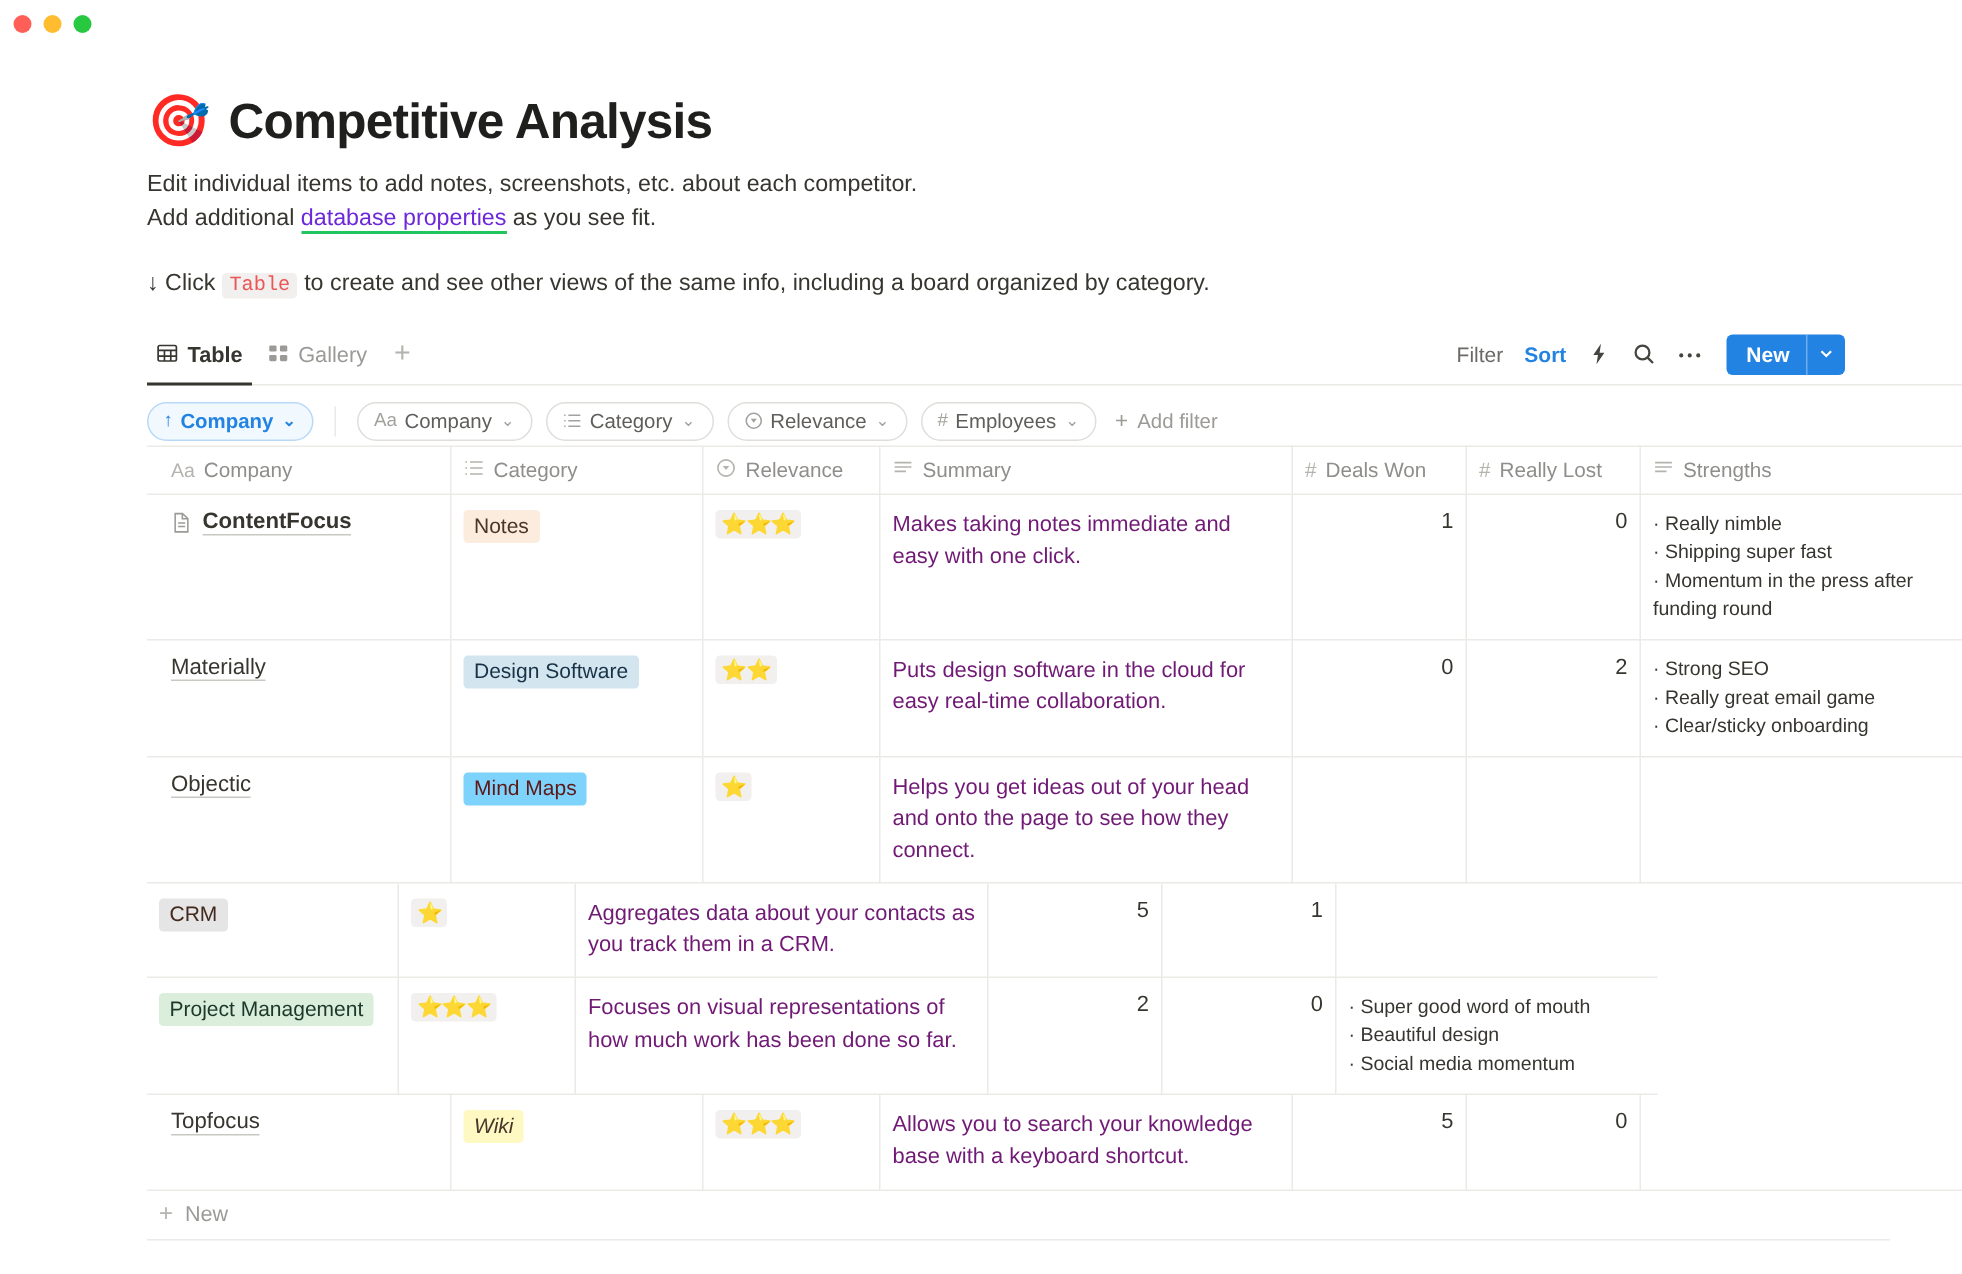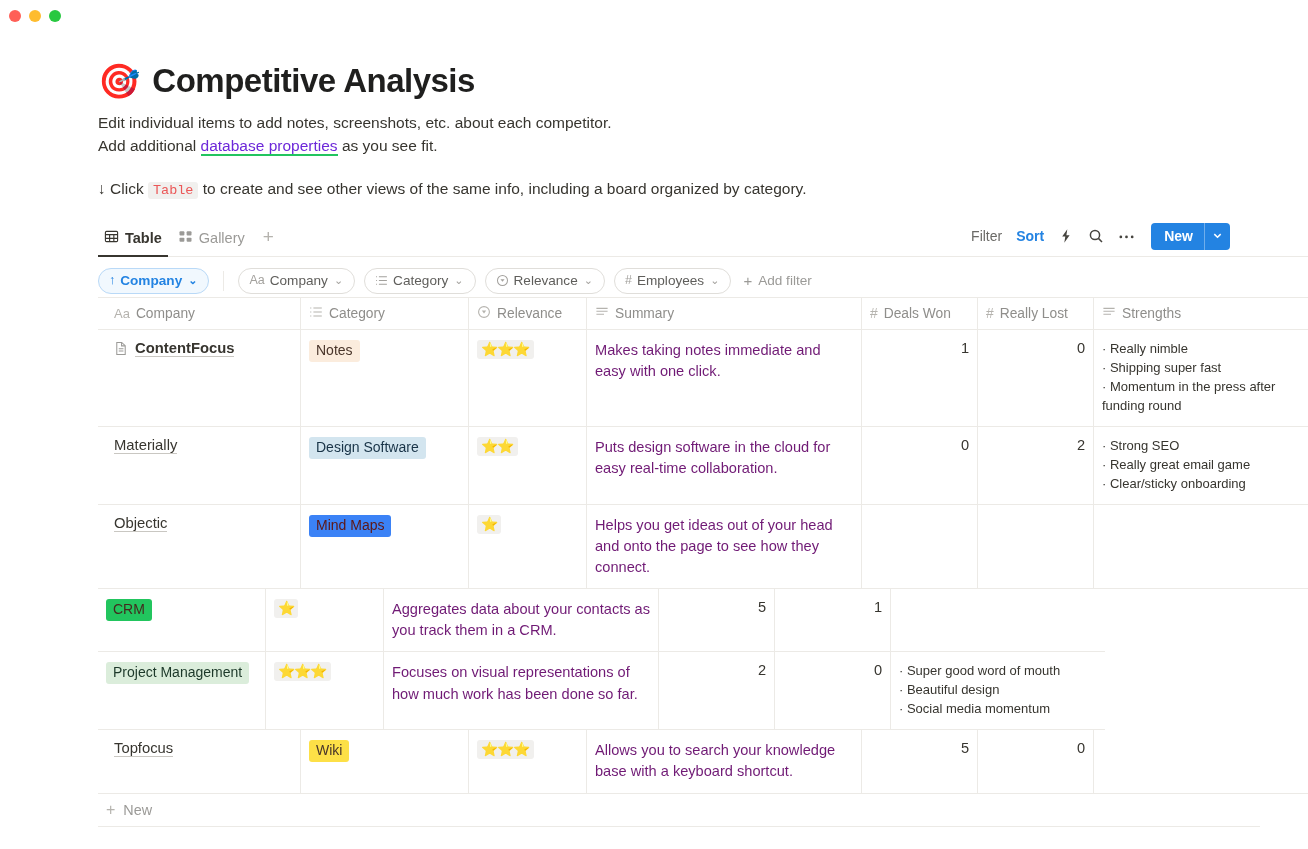--- a/index.html
+++ b/index.html
@@ -411,35 +411,35 @@
               <div>· Clear/sticky onboarding</div>
             </div>
           </div>
         </div>
         <div class="trow">
           <div class="cell c-company" style="min-height: 80px;">
             <div class="comp">
               <span class="nm">Objectic</span>
             </div>
           </div>
-          <div class="cell c-category" style="min-height: 80px;"><span class="tag" style="background: #3b82f6; color: rgb(93, 23, 21);">Mind Maps</span></div>
+          <div class="cell c-category" style="min-height: 80px;"><span class="tag" style="background: #7dd3fc; color: rgb(93, 23, 21);">Mind Maps</span></div>
           <div class="cell c-relev" style="min-height: 80px;"><span class="stars">⭐</span></div>
           <div class="cell c-summary" style="min-height: 80px;">
             <div class="cell-body">Helps you get ideas out of your head and onto the page to see how they connect.</div>
           </div>
           <div class="cell c-won" style="min-height: 80px;">
             <div class="num"></div>
           </div>
           <div class="cell c-lost" style="min-height: 80px;">
             <div class="num"></div>
           </div>
           <div class="cell c-strength nb" style="min-height: 80px;"></div>
         </div>
         <div class="trow">
-          <div class="cell c-category" style="min-height: 55px;"><span class="tag" style="background: #22c55e; color: rgb(68, 42, 30);">CRM</span></div>
+          <div class="cell c-category" style="min-height: 55px;"><span class="tag" style="background: #e5e5e5; color: rgb(68, 42, 30);">CRM</span></div>
           <div class="cell c-relev" style="min-height: 55px;"><span class="stars">⭐</span></div>
           <div class="cell c-summary" style="min-height: 55px;">
             <div class="cell-body">Aggregates data about your contacts as you track them in a CRM.</div>
           </div>
           <div class="cell c-won" style="min-height: 55px;">
             <div class="num">5</div>
           </div>
           <div class="cell c-lost" style="min-height: 55px;">
             <div class="num">1</div>
           </div>
@@ -464,21 +464,21 @@
               <div>· Social media momentum</div>
             </div>
           </div>
         </div>
         <div class="trow">
           <div class="cell c-company" style="min-height: 54px;">
             <div class="comp">
               <span class="nm">Topfocus</span>
             </div>
           </div>
-          <div class="cell c-category" style="min-height: 54px;"><span class="tag" style="background: #fde047; color: rgb(73, 53, 42);">Wiki</span></div>
+          <div class="cell c-category" style="min-height: 54px;"><span class="tag" style="background: #fef9c3; color: rgb(73, 53, 42); font-style: italic;">Wiki</span></div>
           <div class="cell c-relev" style="min-height: 54px;"><span class="stars">⭐⭐⭐</span></div>
           <div class="cell c-summary" style="min-height: 54px;">
             <div class="cell-body">Allows you to search your knowledge base with a keyboard shortcut.</div>
           </div>
           <div class="cell c-won" style="min-height: 54px;">
             <div class="num">5</div>
           </div>
           <div class="cell c-lost" style="min-height: 54px;">
             <div class="num">0</div>
           </div>

